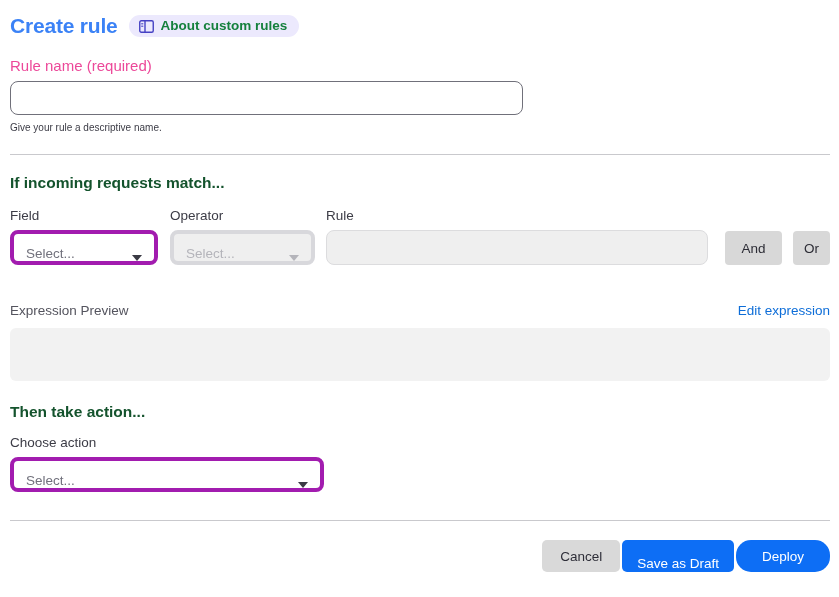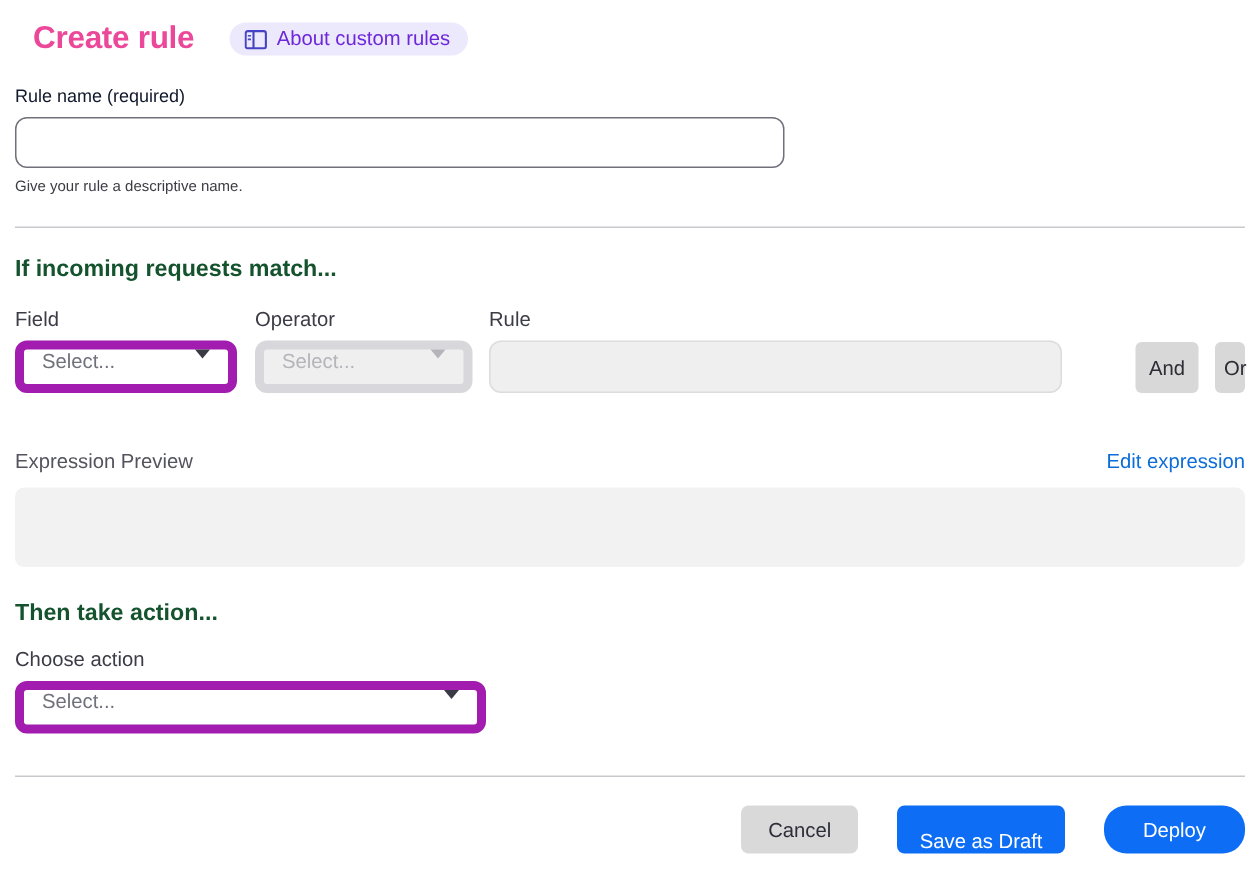--- a/index.html
+++ b/index.html
@@ -8,50 +8,50 @@
     width: 839px; height: 597px;
     background: #ffffff;
     font-family: "Liberation Sans", sans-serif;
     color: #23232e;
     overflow: hidden;
   }
   .page { padding: 10px 9px 0 10px; width: 839px; }
 
   
   .header { display: flex; align-items: center; gap: 11px; height: 32px; }
-  .title { font-size: 21px; font-weight: 700; color: #ec4899; margin: 12px; letter-spacing: -0.2px; }
+  .title { font-size: 21px; font-weight: 700; color: #3b82f6; margin: 0; letter-spacing: -0.2px; }
   .badge {
     display: inline-flex; align-items: center; gap: 7px;
-    background: #ece9fd; color: #6d28d9;
+    background: #ece9fd; color: #15803d;
     border-radius: 12px; padding: 4px 12px 4px 10px;
-    font-size: 13.5px; cursor: pointer; line-height: 1;
+    font-size: 13.5px; cursor: pointer; line-height: 1; font-weight: bold;
   }
   .badge svg { display: block; }
 
   
-  .field-label { font-size: 12px; color: #0f172a; margin: 15px 0 7px; }
+  .field-label { font-size: 15px; color: #ec4899; margin: 15px 0 7px; }
   .text-input {
     width: 513px; height: 34px;
     border: 1px solid #70707a; border-radius: 8px;
     padding: 0 10px; font-size: 14px; font-family: inherit;
     background: #fff; color: #23232e; outline: none;
   }
   .help-text { font-size: 10px; color: #3c3c46; margin-top: 7px; }
 
   .divider { border: none; border-top: 1px solid #c9c9cd; margin: 21px 0 0; }
 
   .section-heading { font-size: 15.5px; font-weight: 700; color: #14532d; margin: 19px 0 0; }
 
   
   .match-row { display: flex; align-items: flex-start; margin-top: 16px; }
   .group { display: flex; flex-direction: column; }
   .group .group-label { font-size: 13.5px; color: #3c3c46; margin: 0 0 7px; }
   .select {
-    height: 35px; border: 6px solid #a21caf; border-radius: 8px;
-    background: #fff; display: flex; align-items: flex-start; justify-content: space-between;
+    height: 35px; border: 4px solid #a21caf; border-radius: 8px;
+    background: #fff; display: flex; align-items: flex-end; justify-content: space-between;
     padding: 0 12px; font-size: 13.5px; color: #71717c; cursor: pointer;
   }
   .caret {
     width: 0; height: 0; flex: 0 0 auto;
     border-left: 5px solid transparent; border-right: 5px solid transparent;
     border-top: 6px solid #3a3a44; margin-left: 8px;
   }
   .select.disabled { background: #efefef; border-color: #d8d8dc; color: #b4b4ba; cursor: default; }
   .select.disabled .caret { border-top-color: #b4b4ba; }
   .w-field { width: 148px; margin-right: 12px; }
@@ -60,42 +60,42 @@
   .value-input {
     height: 35px; width: 382px;
     background: #efefef; border: 1px solid #dcdcde; border-radius: 8px;
     font-family: inherit; font-size: 13.5px; padding: 0 10px; color: #23232e;
   }
   .andor { display: flex; gap: 11px; margin-left: auto; padding-top: 23px; }
   .gray-btn {
     height: 34px; background: #d8d8d8; border: none; border-radius: 4px;
     font-family: inherit; font-size: 13.5px; color: #2d2d36; cursor: pointer;
   }
-  .btn-and { width: 42px; }
-  .btn-or { width: 20px; }
+  .btn-and { width: 57px; }
+  .btn-or { width: 37px; }
 
   
   .preview-row { display: flex; justify-content: space-between; align-items: center; margin-top: 38px; }
   .preview-label { font-size: 13.5px; color: #54545e; }
   .link { font-size: 13.5px; color: #0d6dd8; cursor: pointer; text-decoration: none; margin-left: 24px; }
   .preview-box {
     margin-top: 10px; height: 53px; width: 820px;
     background: #f2f2f2; border-radius: 6px;
     font-size: 13px; color: #54545e; padding: 8px 10px;
   }
 
   
   .action-heading { margin-top: 22px; }
   .choose-label { font-size: 13.5px; color: #3c3c46; margin: 14px 0 7px; }
   .w-action { width: 314px; }
 
   .final-divider { margin-top: 28px; }
 
   
-  .footer { display: flex; justify-content: flex-end; gap: 26px; margin-top: 19px; }
+  .footer { display: flex; justify-content: flex-end; gap: 2px; margin-top: 19px; }
   .btn { height: 32px; border: none; border-radius: 5px; font-family: inherit; font-size: 13.5px; cursor: pointer; }
   .btn-cancel { background: #d9d9d9; color: #2e2e38; padding: 0 18px; }
   .btn-blue { background: #0d6ef5; color: #ffffff; }
   .btn-save { padding: 16px 15px; }
   .btn-deploy { padding: 0 26px; border-radius: 15px; }
 </style>
 </head>
 <body>
 
 <div class="page">

